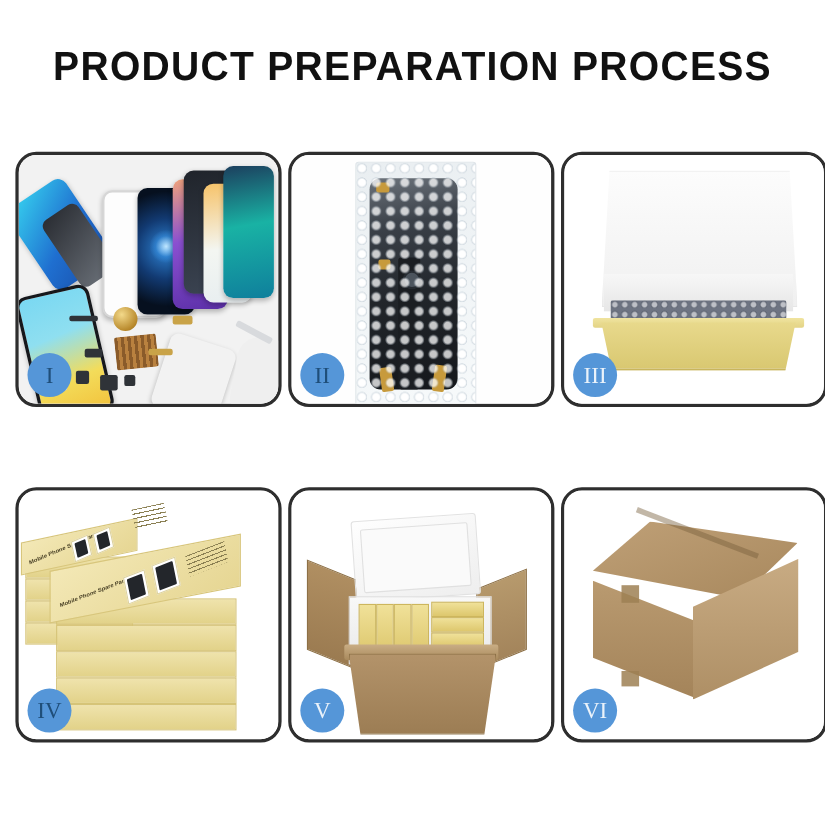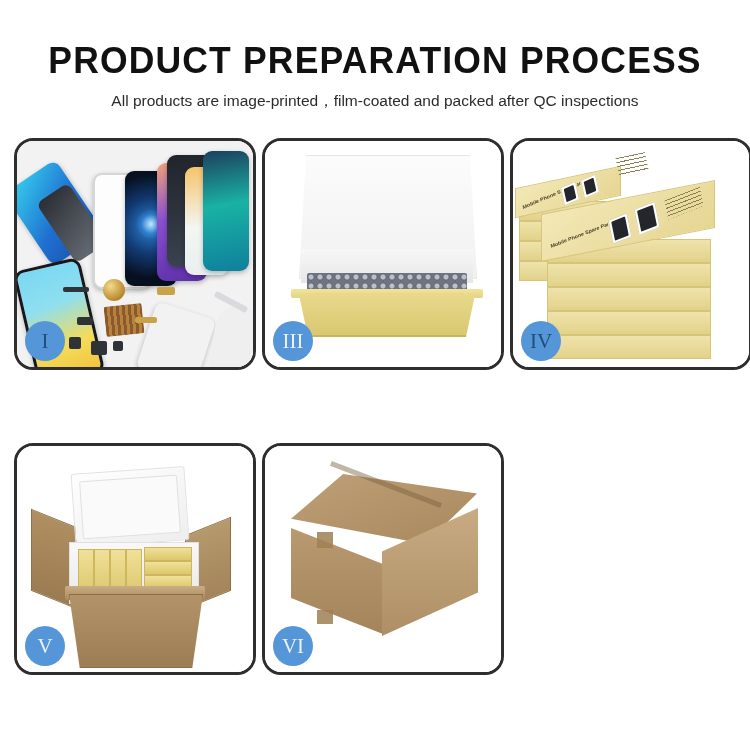--- a/index.html
+++ b/index.html
@@ -184,21 +184,20 @@
   .seam{position:absolute;left:62px;top:36px;width:118px;height:5px;
     background:rgba(120,95,60,.45);transform:rotate(21deg);}
   .tapeT{position:absolute;left:52px;top:86px;width:16px;height:16px;background:#9e8053;opacity:.85;}
   .tapeB{position:absolute;left:52px;top:164px;width:16px;height:14px;background:#9e8053;opacity:.85;}
 </style>
 </head>
 <body>
 
 <div class="header">
   <div class="title">PRODUCT PREPARATION PROCESS</div>
-  <div class="subtitle">All products are image-printed，film-coated and packed after QC inspections</div>
 </div>
 
 <div class="grid">
 
   <div class="panel">
     <div class="panel-stage p1">
       <div class="ph ph1"></div>
       <div class="ph ph1b"></div>
       <div class="ph ph2"></div>
       <div class="ph ph3">
@@ -221,20 +220,38 @@
       <div class="gold" style="left:118px;top:176px;width:22px;height:6px;"></div>
       <div class="chip" style="left:36px;top:200px;width:8px;height:14px;background:#cfd6db;"></div>
       <div class="hand"></div>
       <div class="tweez"></div>
     </div>
     <div class="badge">
       <span>I</span>
     </div>
   </div>
 
+  <div class="panel">
+    <div class="panel-stage p2">
+      <div class="bubblebag">
+        <div class="screenin">
+          <div class="flexcab"></div>
+          <div class="camhole"></div>
+        </div>
+        <div class="goldtab" style="left:18px;top:18px;width:12px;height:9px;"></div>
+        <div class="goldtab" style="left:20px;top:88px;width:11px;height:9px;"></div>
+        <div class="goldtab" style="left:22px;top:186px;width:11px;height:22px;transform:rotate(-8deg);"></div>
+        <div class="goldtab" style="left:70px;top:184px;width:11px;height:24px;transform:rotate(8deg);"></div>
+        <div class="bubbleoverlay"></div>
+      </div>
+    </div>
+    <div class="badge">
+      <span>II</span>
+    </div>
+  </div>
 
   <div class="panel">
     <div class="panel-stage p3">
       <div class="foamlid"></div>
       <div class="foamfront"></div>
       <div class="bubfill"></div>
       <div class="boxrim"></div>
       <div class="boxtray"></div>
     </div>
     <div class="badge pale">

